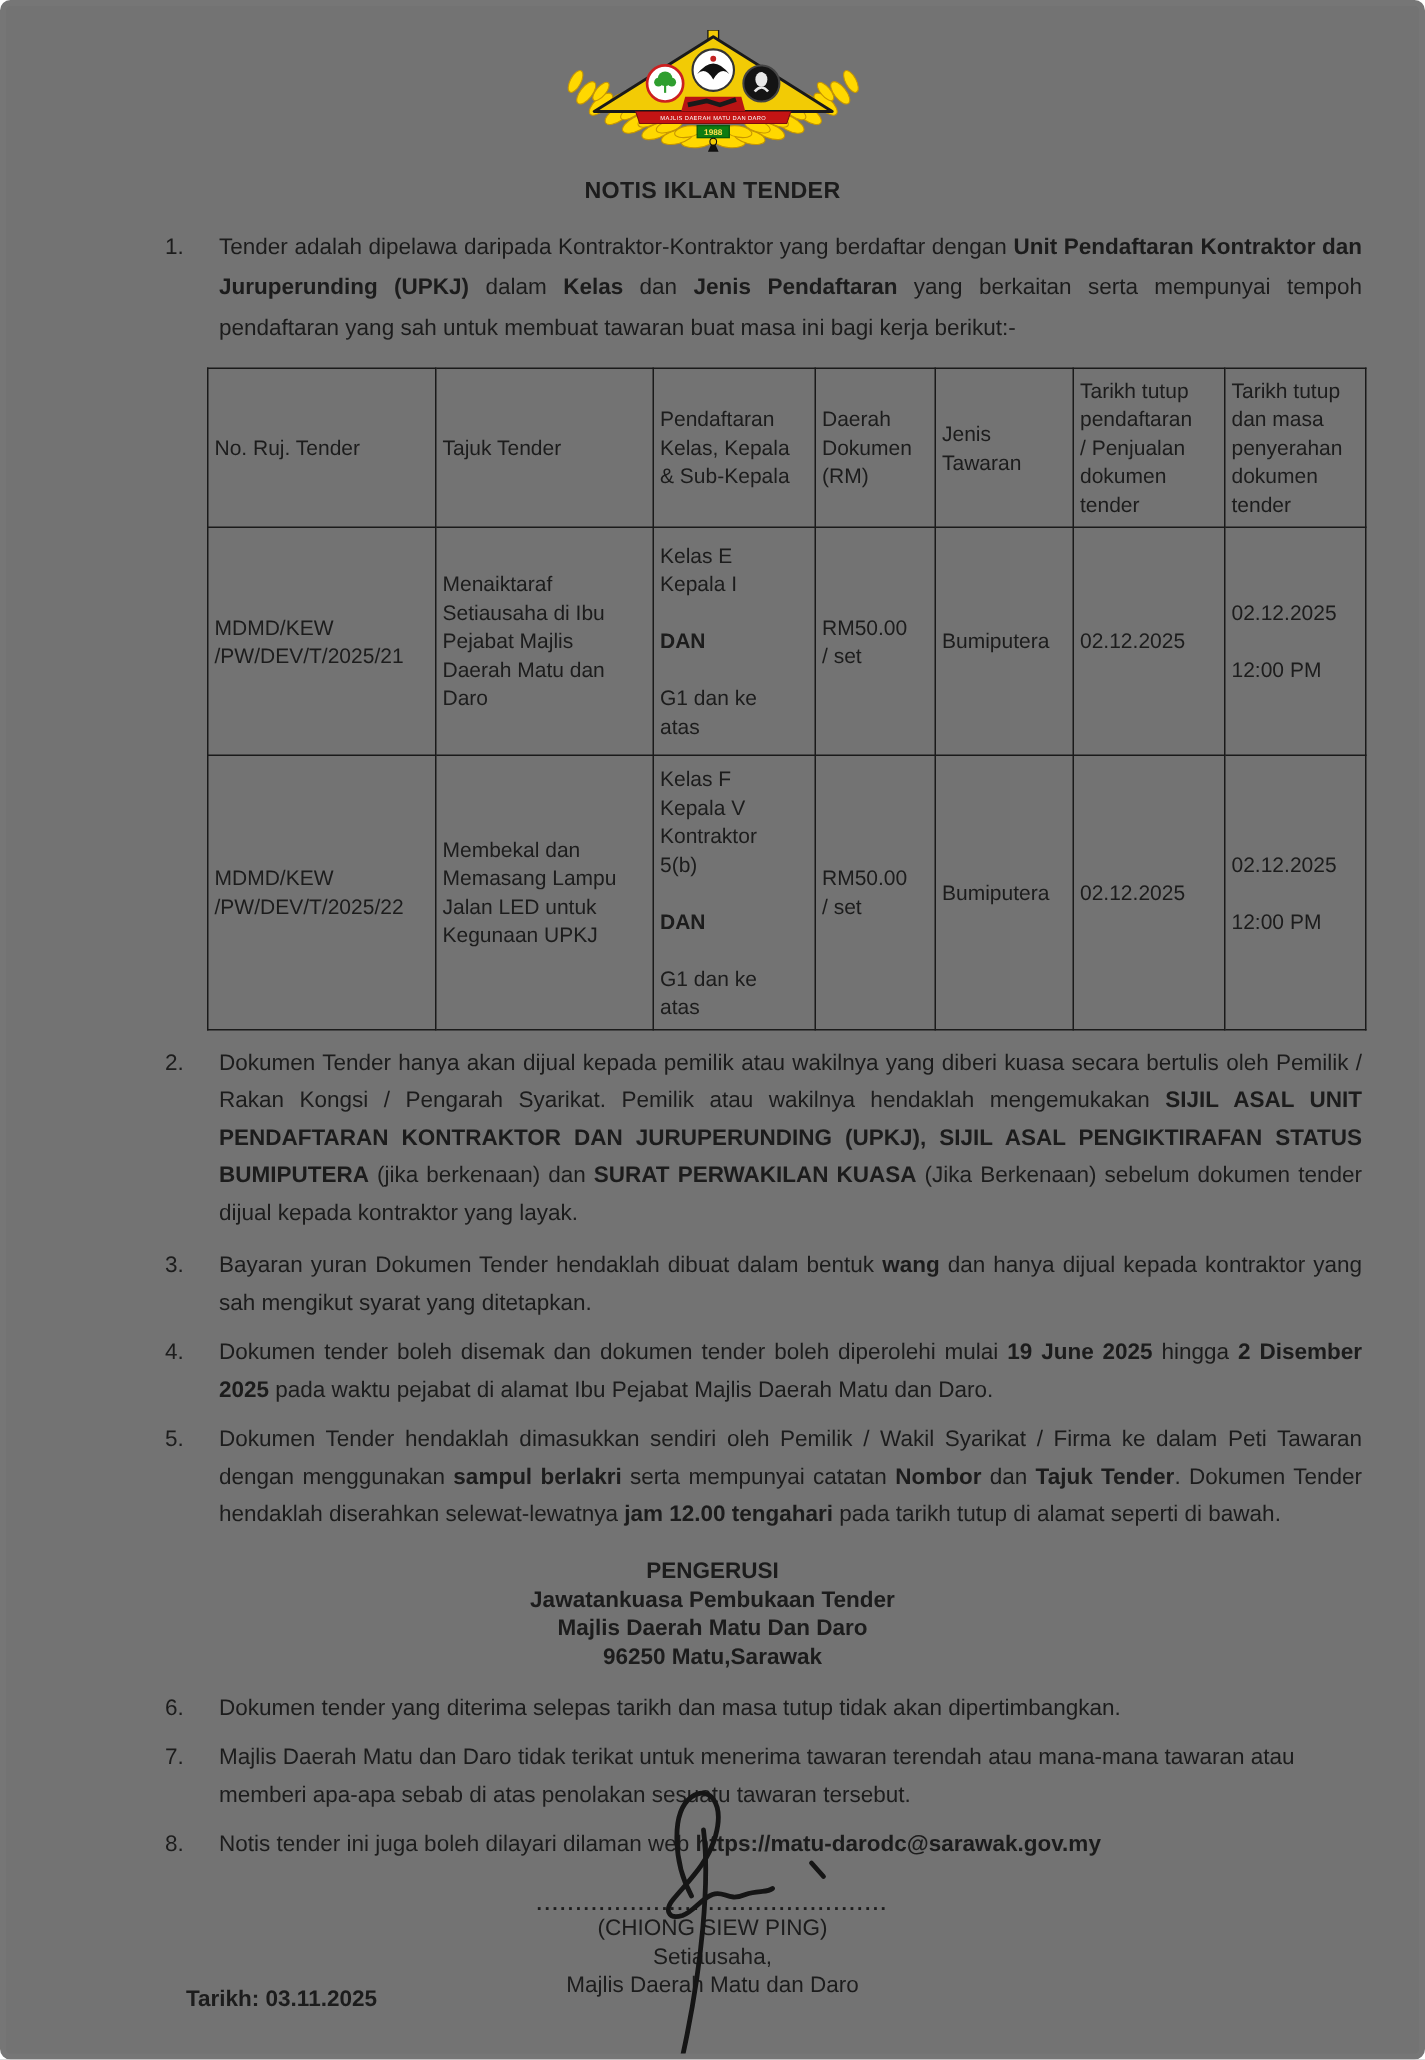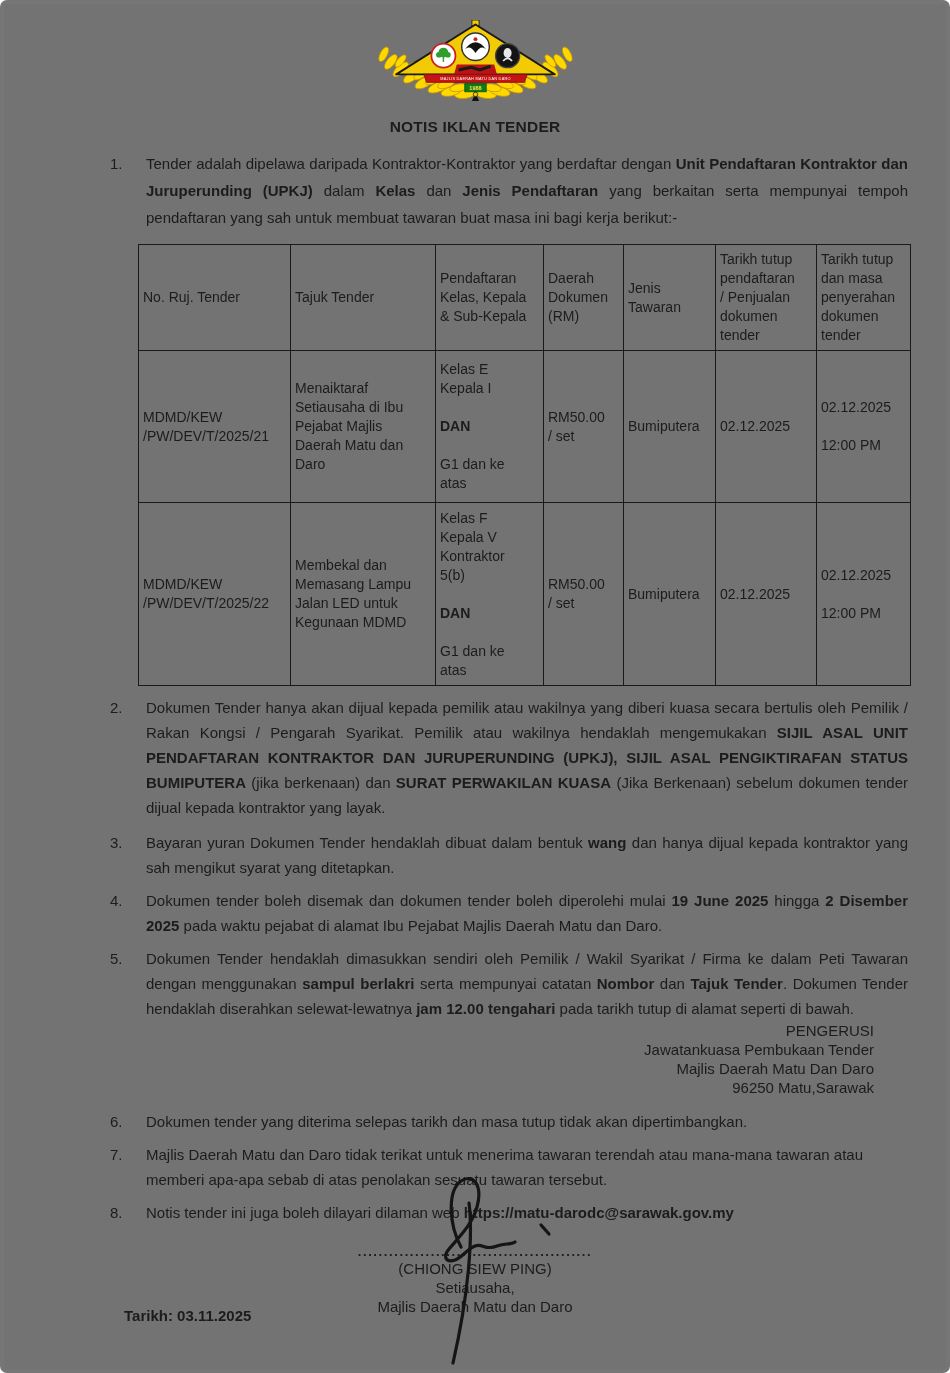--- a/index.html
+++ b/index.html
@@ -16,21 +16,21 @@
   .pj{line-height:25px;text-align:justify;}
   .pl{line-height:25px;text-align:left;}
   .mt9{margin-top:9px;}  .mt10{margin-top:10px;}  .mt8{margin-top:8px;}  .mt12{margin-top:12px;}
   table.tender{border-collapse:collapse;table-layout:fixed;width:772px;margin:13px 0 0 28px;
                font-size:14px;line-height:19px;}
   table.tender td{border:1.6px solid #1a1a1a;vertical-align:middle;text-align:left;padding:5px 4px;
                   overflow:hidden;}
   tr.hdr{height:100px;} tr.r1{height:152px;} tr.r2{height:183px;}
   td.cell-left{text-align:left;padding-left:9px;padding-right:6px;}
   .bold{font-weight:bold;}
-  .address{font-weight:normal;font-size:15px;line-height:19px;margin-top:0;text-align:right;}
+  .address{font-weight:bold;font-size:15px;line-height:19px;margin-top:16px;}
   .sig-zone{height:145px;}
   .sig-block{padding-top:20px;font-size:15px;line-height:19px;}
   .sig-dots{font-size:13px;letter-spacing:1.6px;font-weight:bold;line-height:14px;}
   .sig-name,.sig-role,.sig-org{font-weight:normal;}
   .sig-scribble{position:absolute;left:50%;top:-52px;transform:translateX(-50%);pointer-events:none;}
   .footer-date{position:absolute;left:48px;top:82px;font-weight:bold;font-size:15px;}
   b{font-weight:bold;}
 </style>
 </head>
 <body>
@@ -174,21 +174,21 @@
       </tr>
       <tr class="r2">
         <td>
               <div>MDMD/KEW</div>
               <div>/PW/DEV/T/2025/22</div>
             </td>
         <td class="cell-left">
               <div>Membekal dan</div>
               <div>Memasang Lampu</div>
               <div>Jalan LED untuk</div>
-              <div>Kegunaan MDMD</div>
+              <div>Kegunaan UPKJ</div>
             </td>
         <td>
               <div>Kelas F</div>
               <div>Kepala V</div>
               <div>Kontraktor</div>
               <div>5(b)</div>
               <div>&nbsp;</div>
               <div class="bold">DAN</div>
               <div>&nbsp;</div>
               <div>G1 dan ke</div>

